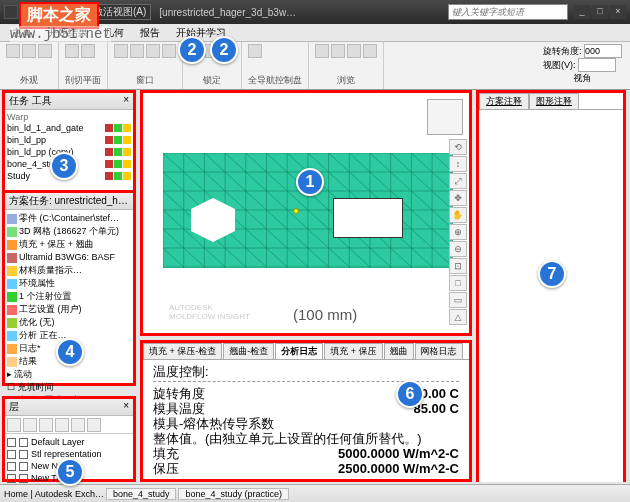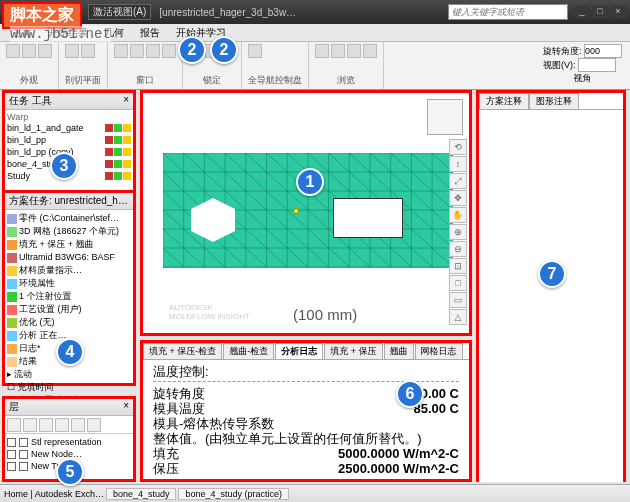--- a/index.html
+++ b/index.html
@@ -13,21 +13,21 @@
 .titlebar .winbtns span { width:16px; height:14px; background:#3a3a3a; text-align:center; line-height:12px; color:#ccc; font-size:9px; }
 .menubar { height:18px; background:#e8e8e8; border-bottom:1px solid #bbb; display:flex; align-items:center; padding:0 4px; font-size:10px; }
 .menubar span { padding:0 8px; }
 .ribbon { height:48px; background:#f2f2f2; border-bottom:1px solid #999; display:flex; position:relative; }
 .ribbon .group { border-right:1px solid #ccc; padding:2px 6px; display:flex; flex-direction:column; }
 .ribbon .group .icons { display:flex; gap:2px; flex-wrap:wrap; flex:1; max-width:70px; }
 .ribbon .group .icons span { width:14px; height:14px; background:#ddd; border:1px solid #bbb; }
 .ribbon .group .lbl { font-size:9px; text-align:center; color:#555; margin-top:auto; }
 .ribbon .rightbox { margin-left:auto; padding:2px 8px; font-size:9px; }
 .ribbon .rightbox input { width:38px; height:14px; font-size:9px; border:1px solid #aaa; }
-.logo-banner { position:absolute; top:2px; left:2px; z-index:50; background:#e63; color:#fff; font-size:16px; padding:1px 6px; font-weight:bold; border:2px solid red;}
+.logo-banner { position:absolute; top:2px; left:19px; z-index:50; background:#e63; color:#fff; font-size:16px; padding:1px 6px; font-weight:bold; border:2px solid red;}
 .logo-url { position:absolute; top:26px; left:10px; z-index:50; color:#666; font-family:"Courier New",monospace; font-size:14px; background:rgba(255,255,255,.5); }
 .main { position:absolute; top:90px; left:0; right:0; bottom:18px; }
 .panel { position:absolute; background:#fff; border:3px solid red; }
 .pane-title { background:linear-gradient(#eee,#ddd); border-bottom:1px solid #bbb; font-size:10px; padding:1px 4px; display:flex; }
 .pane-title .x { margin-left:auto; cursor:pointer; }
 #p3 { left:2px; top:0; width:134px; height:115px; }
 #p3 .body { padding:2px; font-size:9px; }
 #p3 .row { display:flex; align-items:center; padding:1px 0; }
 #p3 .sw { margin-left:auto; display:flex; gap:1px; }
 #p3 .sw span { width:8px; height:8px; }
@@ -55,21 +55,21 @@
 #p1 .vtool span { flex:0 0 16px; border:1px solid #bbb; background:#f2f2f2; font-size:9px; text-align:center; line-height:14px; color:#666; }
 #p6 { left:140px; top:250px; width:332px; height:142px; }
 #p6 .tabs { display:flex; font-size:9px; border-bottom:1px solid #aaa; }
 #p6 .tabs span { padding:1px 5px; border:1px solid #aaa; border-bottom:none; background:#eee; margin-right:1px; white-space:nowrap; }
 #p6 .tabs span.act { background:#fff; font-weight:bold; }
 #p6 .body { padding:4px 10px; font-size:13px; font-family:SimSun,monospace; line-height:15px; }
 #p6 .row { display:flex; }
 #p6 .row .v { margin-left:auto; font-weight:bold; }
 #p7 { left:476px; top:0; width:150px; height:392px; }
 #p7 .tabs { display:flex; font-size:9px; border-bottom:1px solid #aaa; }
-#p7 .tabs span { padding:1px 6px; border:1px solid #aaa; border-bottom:none; background:#eee; }
+#p7 .tabs span { padding:1px 6px; border:1px solid #aaa; border-bottom:none; background:#eee;text-decoration:underline; }
 #p7 .body { background:#fff; height:calc(100% - 14px); }
 .badge { position:absolute; width:28px; height:28px; border-radius:50%; background:#2874d6; color:#fff; font-size:16px; font-weight:bold; display:flex; align-items:center; justify-content:center; z-index:60; border:2px solid #fff; box-shadow:0 1px 3px rgba(0,0,0,.4); }
 .statusbar { position:absolute; bottom:0; left:0; right:0; height:18px; background:linear-gradient(#eee,#ddd); border-top:1px solid #aaa; display:flex; align-items:center; font-size:9px; padding:0 4px; gap:2px; }
 .statusbar .tab { padding:0 6px; border:1px solid #bbb; background:#f4f4f4; }
 </style>
 </head>
 <body>
 
 <div class="logo-banner">脚本之家</div>
 <div class="logo-url">www.jb51.net</div>
@@ -283,20 +283,25 @@
       </div>
   <div class="tb">
         <span></span>
         <span></span>
         <span></span>
         <span></span>
         <span></span>
         <span></span>
       </div>
   <div class="body" id="p5rows">
+        <div class="row">
+          <span class="cb"></span>
+          <span class="cb"></span>
+          <span>Default Layer</span>
+        </div>
         <div class="row">
           <span class="cb"></span>
           <span class="cb"></span>
           <span>Stl representation</span>
         </div>
         <div class="row">
           <span class="cb"></span>
           <span class="cb"></span>
           <span>New Node…</span>
         </div>

